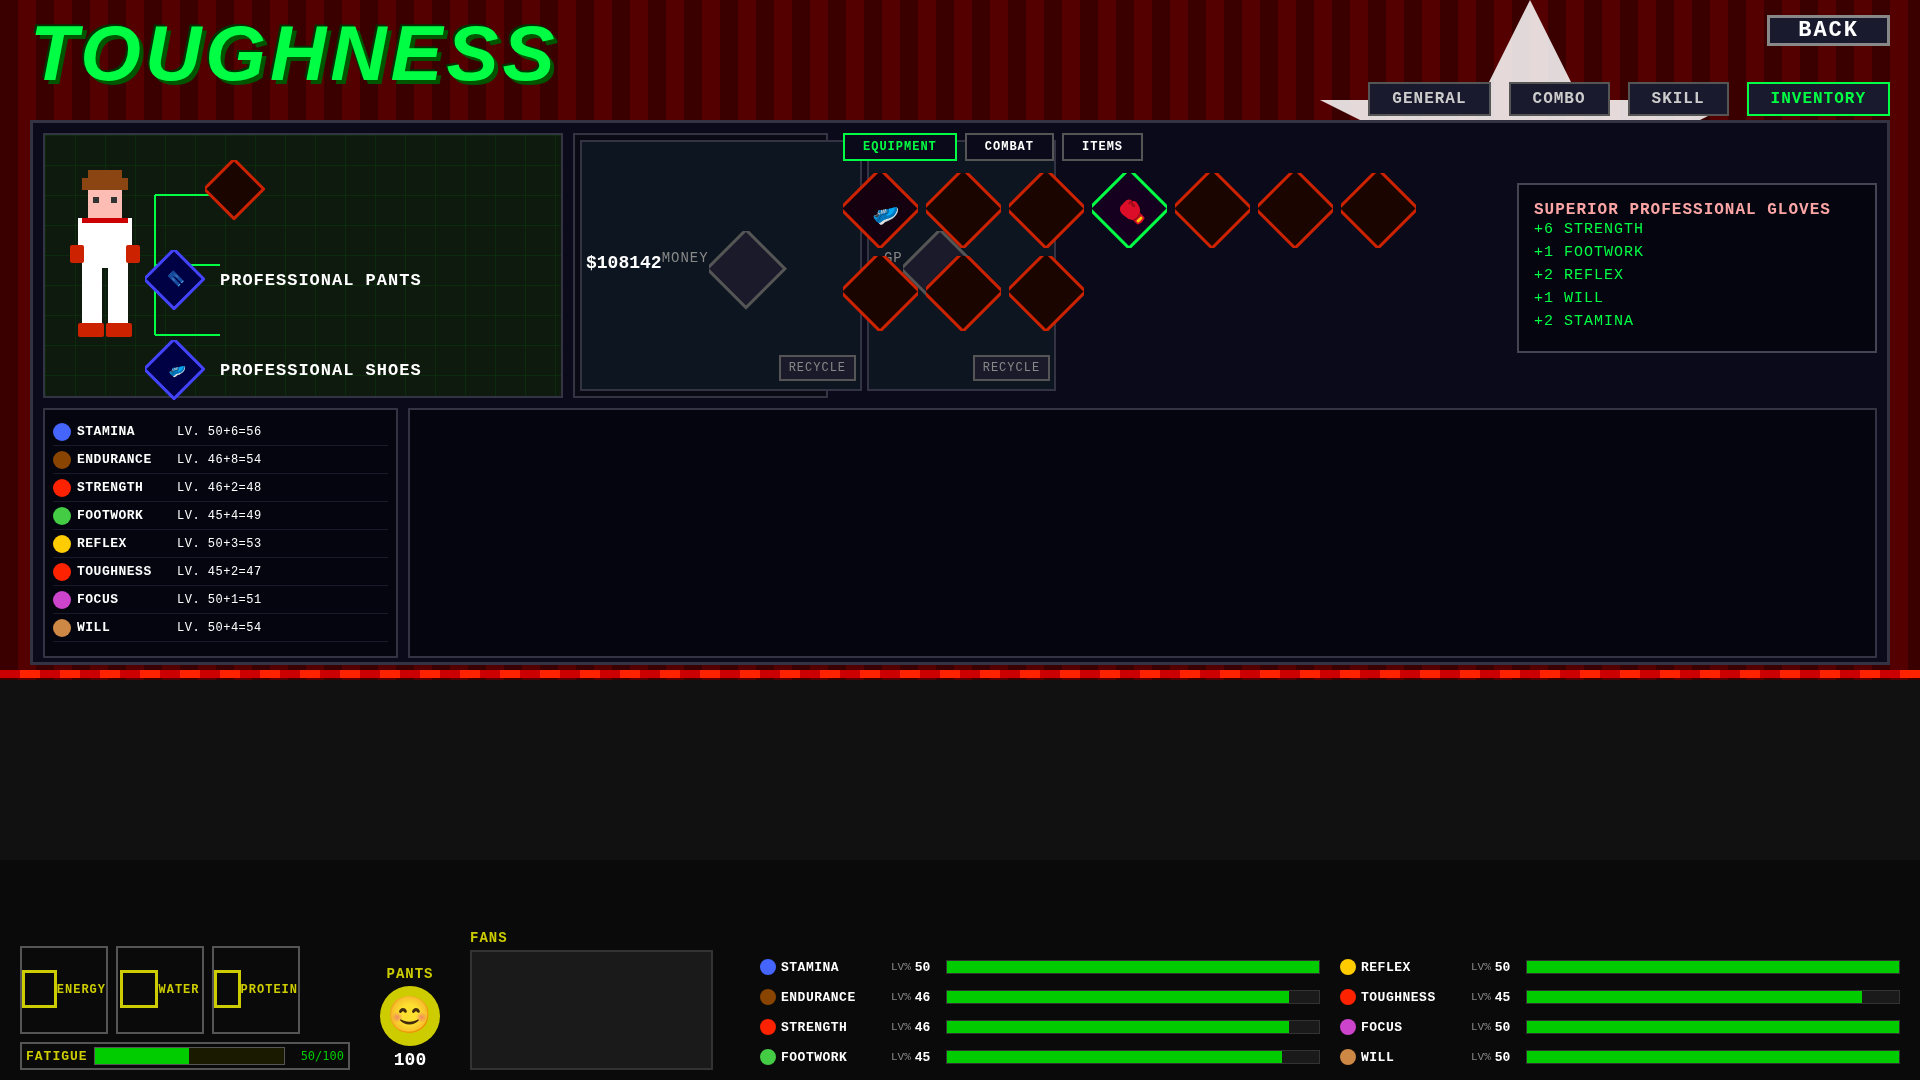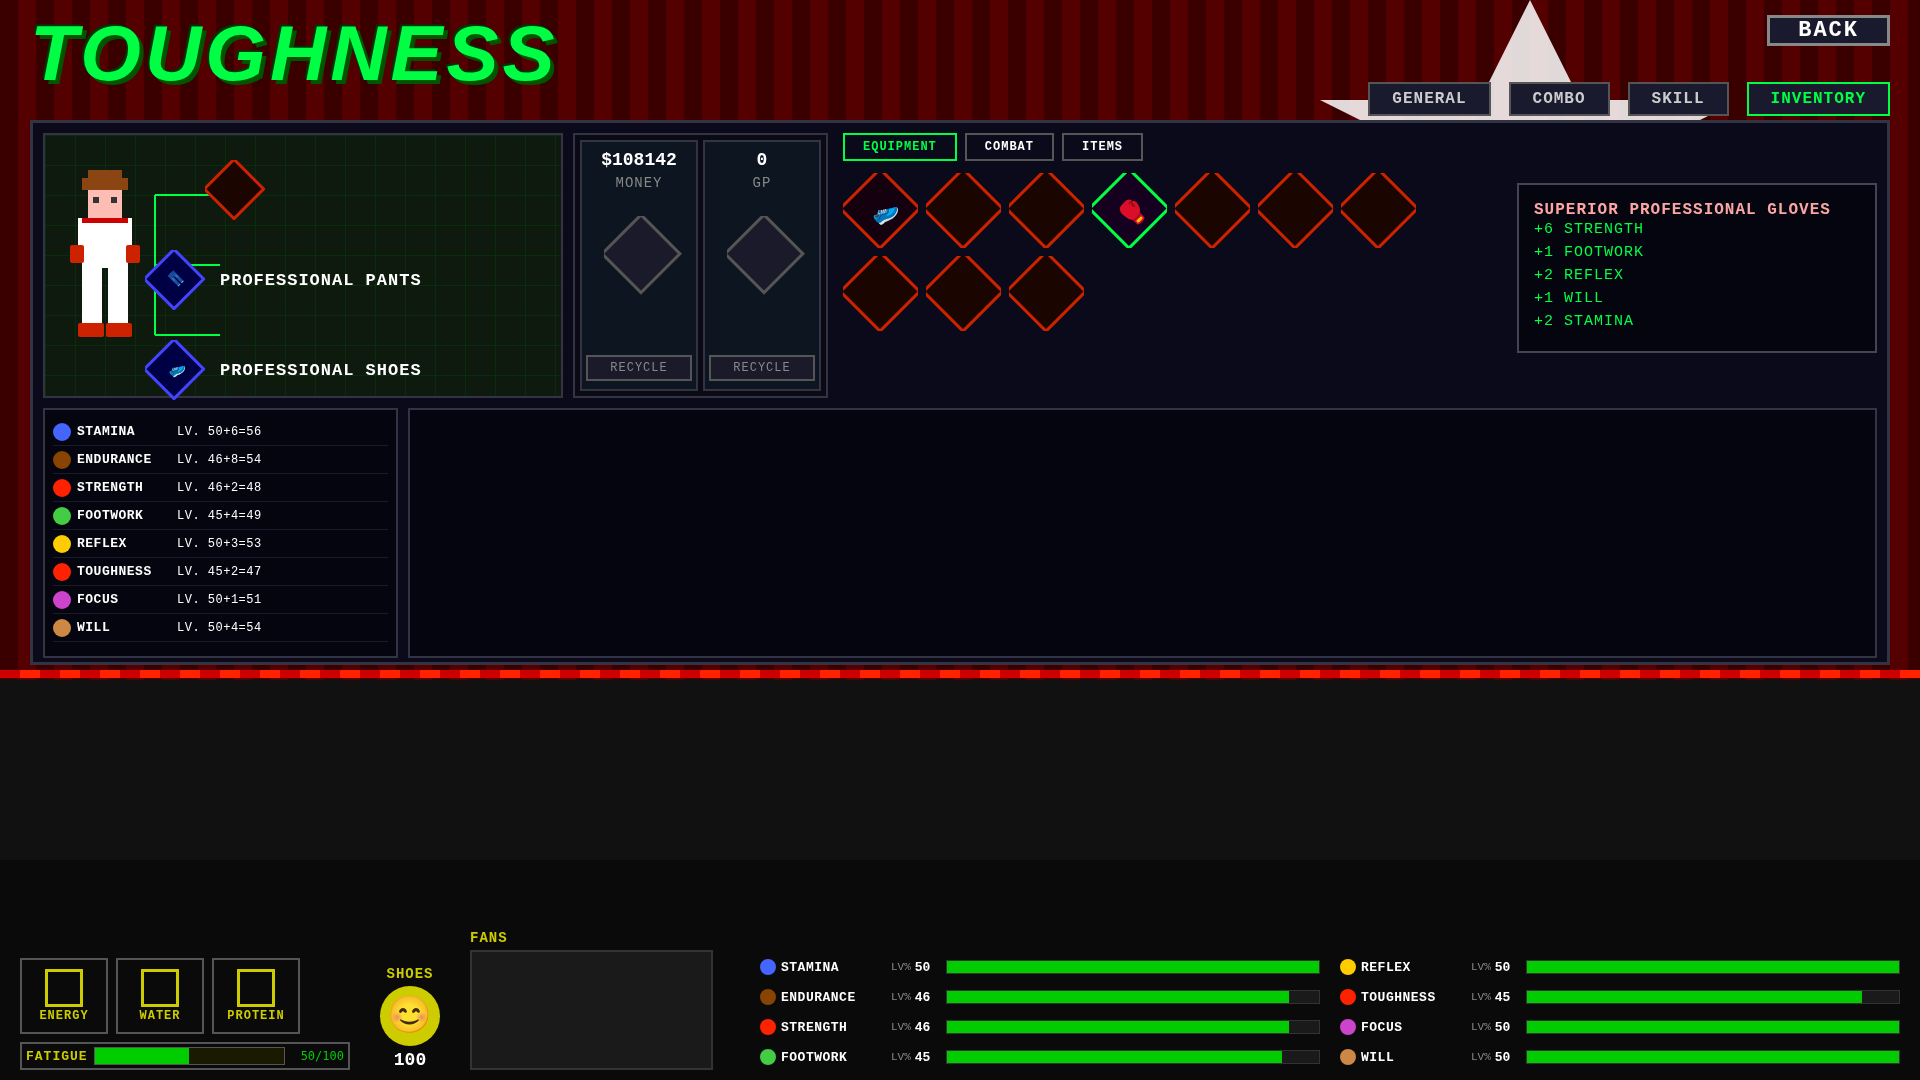--- a/index.html
+++ b/index.html
@@ -192,21 +192,21 @@
       display: flex;
       gap: 5px;
       padding: 5px;
     }
 
     .resource-card {
       flex: 1;
       background: #0d1520;
       border: 2px solid #334;
       display: flex;
-      flex-direction: column;
+      flex-direction: row;
       align-items: center;
       padding: 8px 4px;
     }
 
     .resource-value {
       color: white;
       font-size: 18px;
       font-weight: bold;
       font-family: 'Courier New', monospace;
       margin-bottom: 5px;
@@ -390,25 +390,25 @@
     }
 
     .consumable-row {
       display: flex;
       gap: 8px;
       margin-bottom: 8px;
     }
 
     .consumable-box {
       width: 88px;
-      height: 76px;
+      height: 88px;
       background: #0a0a0a;
       border: 2px solid #555;
       display: flex;
-      flex-direction: column;
+      flex-direction: row;
       align-items: center;
       justify-content: center;
     }
 
     .consumable-square {
       width: 38px;
       height: 38px;
       border: 3px solid #cccc00;
       margin-bottom: 2px;
     }
@@ -873,21 +873,21 @@
     <div class="fatigue-bar-container">
       <span class="fatigue-label">FATIGUE</span>
       <div class="fatigue-bar">
         <div class="fatigue-fill" style="width: 50%"></div>
       </div>
       <span style="color:#00cc00; font-size:12px; font-family:monospace; margin-left:16px;">50/100</span>
     </div>
   </div>
 
   <div class="mood-section">
-    <div class="mood-label">SHOES</div>
+    <div class="mood-label">PANTS</div>
     <div class="mood-face">😊</div>
     <div class="mood-value">100</div>
   </div>
 
   <div class="fans-section">
     <div class="fans-label">FANS</div>
     <div class="fans-box"></div>
   </div>
 
   <div class="bottom-stats" id="bottom-stats-container">

